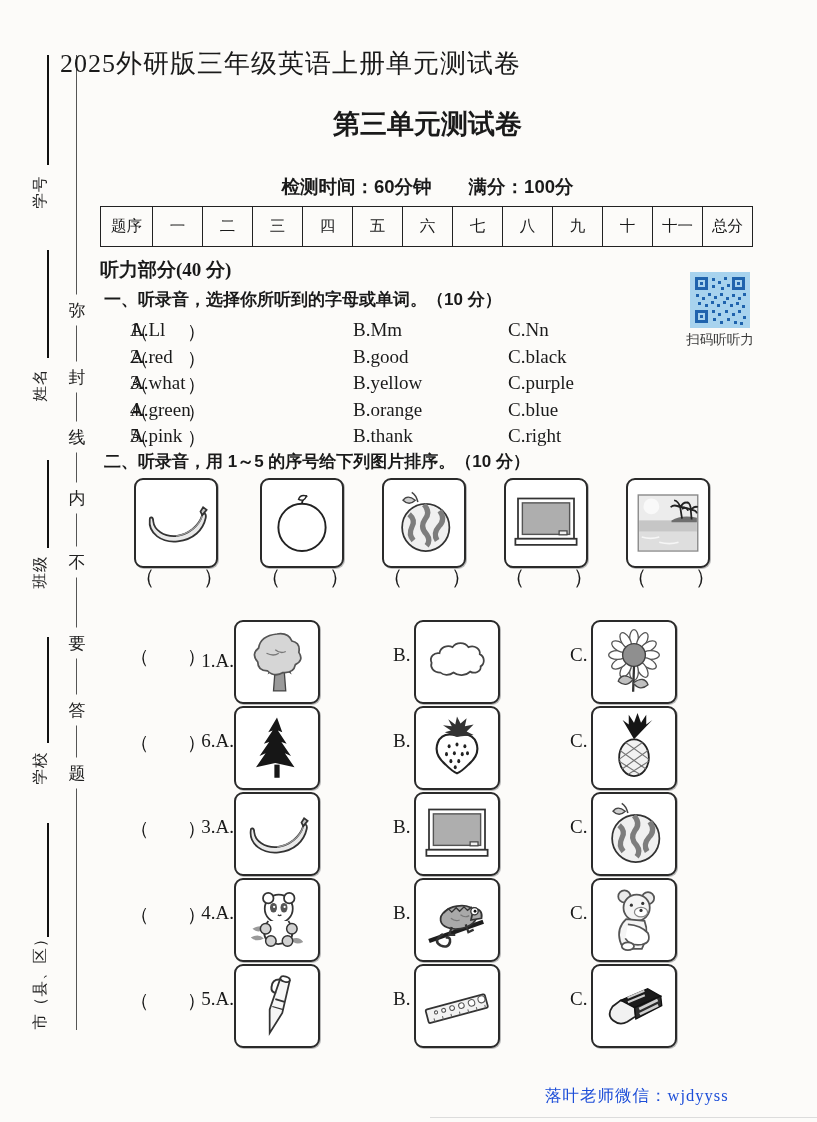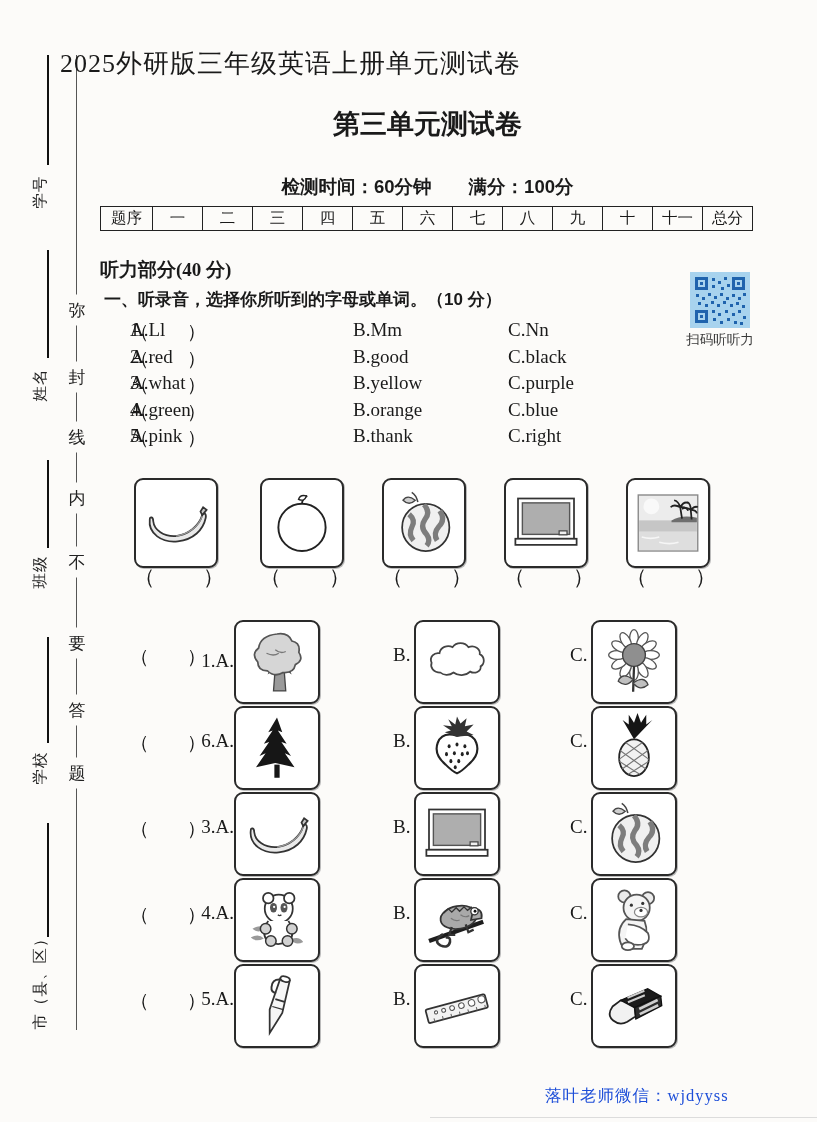--- a/index.html
+++ b/index.html
@@ -15,21 +15,21 @@
          font-size:26px; font-weight:normal; letter-spacing:1px;}
   .subtitle{left:60px; top:106px; width:735px; text-align:center;
          font-size:27px; font-weight:bold;}
   .exam-info{left:60px; top:174px; width:735px; text-align:center;
          font-size:18.5px; font-weight:bold;
          font-family:"Liberation Sans","DejaVu Sans",sans-serif;}
   
   .score-table{left:100px; top:206px;}
   table{border-collapse:collapse; table-layout:fixed;}
   td,th{border:1.6px solid #222; height:23px; text-align:center;
-        font-size:15.5px; font-weight:normal; padding:0;
+        font-size:15.5px; font-weight:normal; padding:8px;
         font-family:"Liberation Sans","DejaVu Sans",sans-serif;}
   
   .part-title{left:100px; top:257px; width:654px; 
         font-size:19px; font-weight:bold;}
   .sec-head{font-size:17px; font-weight:bold; left:104px; white-space:nowrap;
         font-family:"Liberation Sans","DejaVu Sans",sans-serif;}
   .s1-rows{left:130px; top:319px; width:600px;}
   .s1-row{position:relative; height:26.5px; font-size:19px;}
   .s1-row span{position:absolute; white-space:nowrap;}
   .s1-c1{left:0;} .s1-c2{left:223px;} .s1-c3{left:378px;}
@@ -400,20 +400,21 @@
       <span class="s1-c1">
           <span>（　　）</span>
           <span>5.</span>
           <span>A.pink</span>
         </span>
       <span class="s1-c2">B.thank</span>
       <span class="s1-c3">C.right</span>
     </div>
   </div>
 
+  <div class="abs sec-head" style="top:450px;">二、听录音，用 1～5 的序号给下列图片排序。（10 分）</div>
   <div class="card" style="left:134px; top:478px;">
       <svg viewBox="0 0 80 80">
         <use href="#i-banana"></use>
       </svg>
     </div>
   <div class="card" style="left:260px; top:478px;">
       <svg viewBox="0 0 80 80">
         <use href="#i-orange"></use>
       </svg>
     </div>

